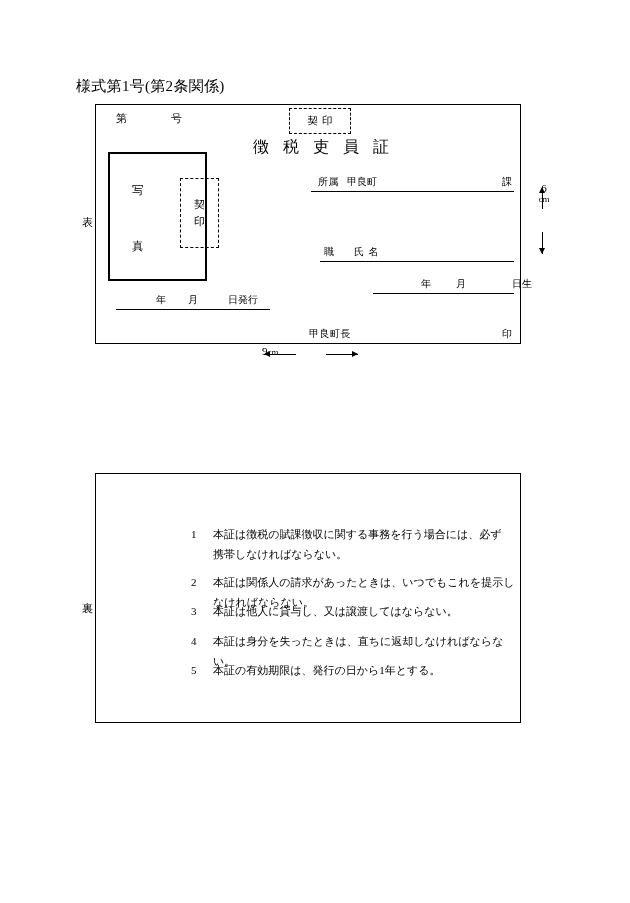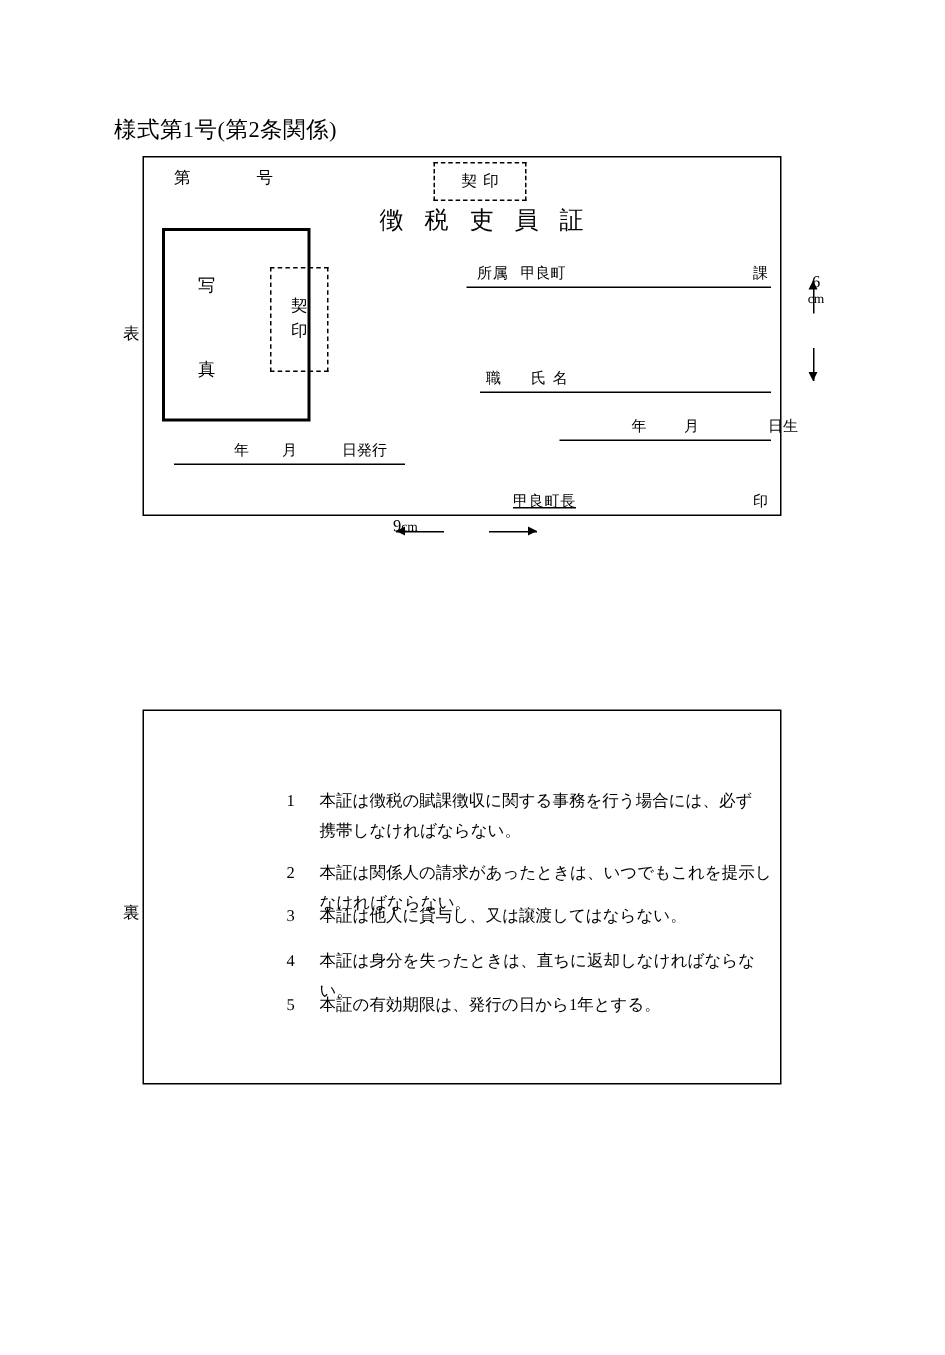--- a/index.html
+++ b/index.html
@@ -145,21 +145,21 @@
   .f-bd-year  { left: 325px; top: 172px; }
   .f-bd-month { left: 360px; top: 172px; }
   .f-bd-sei   { left: 404px; top: 172px; margin-left: 12px; }
   .l-birth    { left: 277px; top: 188px; width: 141px; }
 
   .f-is-year  { left: 60px; top: 188px; }
   .f-is-month { left: 92px; top: 188px; }
   .f-is-hakko { left: 132px; top: 188px; }
   .l-issue    { left: 20px; top: 204px; width: 154px; }
 
-  .f-mayor { left: 246px; top: 222px; letter-spacing: 0.5px; text-decoration: underline; }
+  .f-mayor { left: 213px; top: 222px; letter-spacing: 0.5px; }
   .f-in    { left: 406px; top: 222px; }
 
   
   .dim-h {
     position: absolute;
     left: 535px;
     top: 182px;
     width: 18px;
     text-align: center;
     font-size: 11px;

